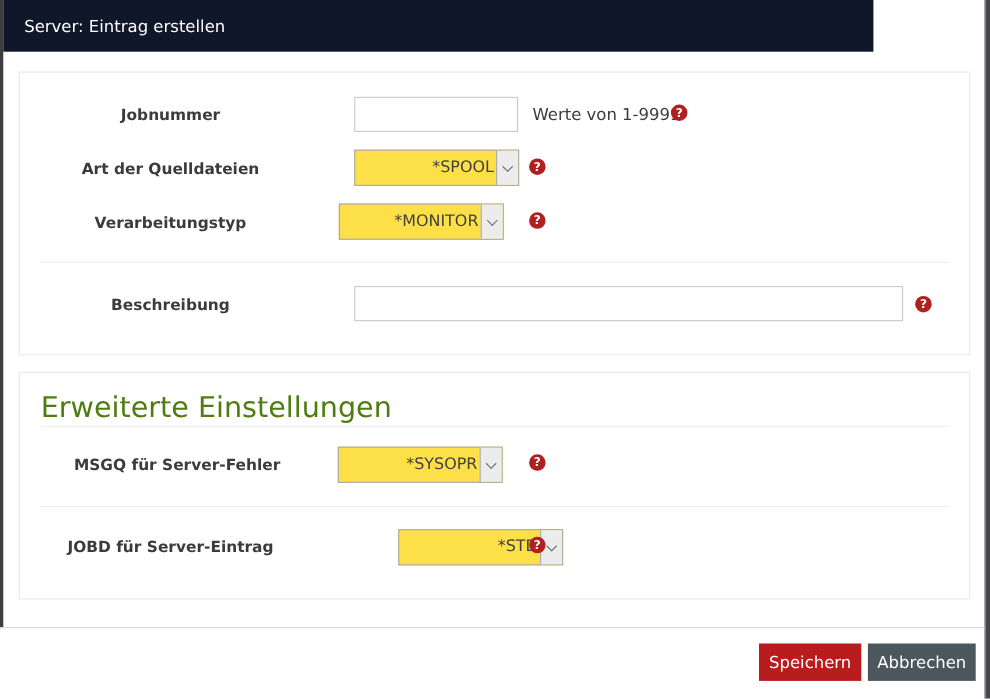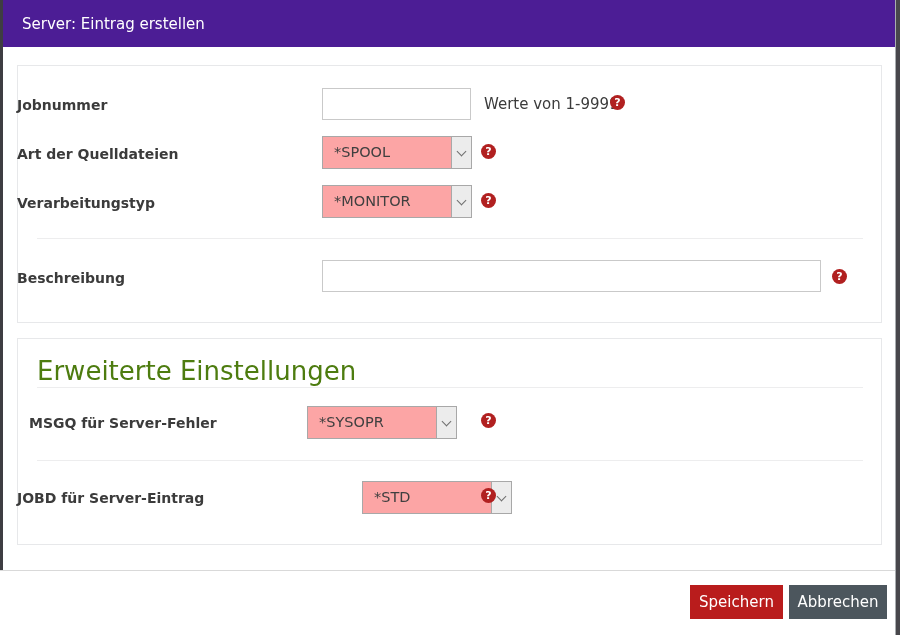--- a/index.html
+++ b/index.html
@@ -4,41 +4,41 @@
 <style>
   * { margin:0; padding:0; box-sizing:border-box; }
   html,body { width:900px; height:635px; }
   body {
     font-family:"DejaVu Sans","Liberation Sans",sans-serif;
     background:#fff; position:relative; overflow:hidden; color:#3b3b3b;
   }
   .edge-left  { position:absolute; left:0; top:0; width:3px; height:571px; background:#3e3d42; }
   .edge-right { position:absolute; right:0; top:0; width:5px; height:635px; background:#48474c; border-left:1px solid #a9adb0; }
   .titlebar {
-    position:absolute; left:3px; top:0; width:892px; height:47px;
-    background:#4c1d95; color:#fff; display:flex; align-items:center;
+    position:absolute; left:3px; top:0; width:791px; height:47px;
+    background:#0f172a; color:#fff; display:flex; align-items:center;
     padding-left:19px; font-size:15px;
   }
   .section {
     position:absolute; left:17px; width:865px;
     border:1px solid #e7e8ea; background:#fff;
   }
   .sec1 { top:65px;  height:258px; }
   .sec2 { top:338px; height:207px; }
   .lbl {
-    position:absolute; left:17px; width:276px; text-align:left;
+    position:absolute; left:17px; width:276px; text-align:center;
     font-weight:bold; font-size:14px; color:#3b3b3b; line-height:16px;
   }
   .txt-input {
     position:absolute; height:32px; border:1px solid #c9c9c9; background:#fff;
     font-family:inherit; font-size:14px; color:#3b3b3b; padding:0 8px;
   }
   .sel {
     position:absolute; width:150px; height:33px; border:1px solid #a8a8a8;
-    background:#fca5a5; cursor:pointer;
+    background:#fde047; cursor:pointer;text-align:right;
   }
   .sel .val {
     position:absolute; left:11px; top:0; right:22px; line-height:31px;
     font-size:14.5px; color:#3f3f3f; overflow:hidden; white-space:nowrap;
   }
   .sel .btn {
     position:absolute; right:0; top:0; width:20px; height:100%;
     background:#ececec; border-left:1px solid #a8a8a8;
     display:flex; align-items:center; justify-content:center;
   }
@@ -90,21 +90,21 @@
   <span class="val">*SPOOL</span>
   <span class="btn">
       <span class="chev"></span>
     </span>
 </div>
 <div class="help" style="left:481px; top:144px;">
   <span>?</span>
 </div>
 
 <div class="lbl" style="top:195px;">Verarbeitungstyp</div>
-<div class="sel" style="left:322px; top:185px;">
+<div class="sel" style="left:308px; top:185px;">
   <span class="val">*MONITOR</span>
   <span class="btn">
       <span class="chev"></span>
     </span>
 </div>
 <div class="help" style="left:481px; top:193px;">
   <span>?</span>
 </div>
 
 <div class="divider" style="top:238px;"></div>

